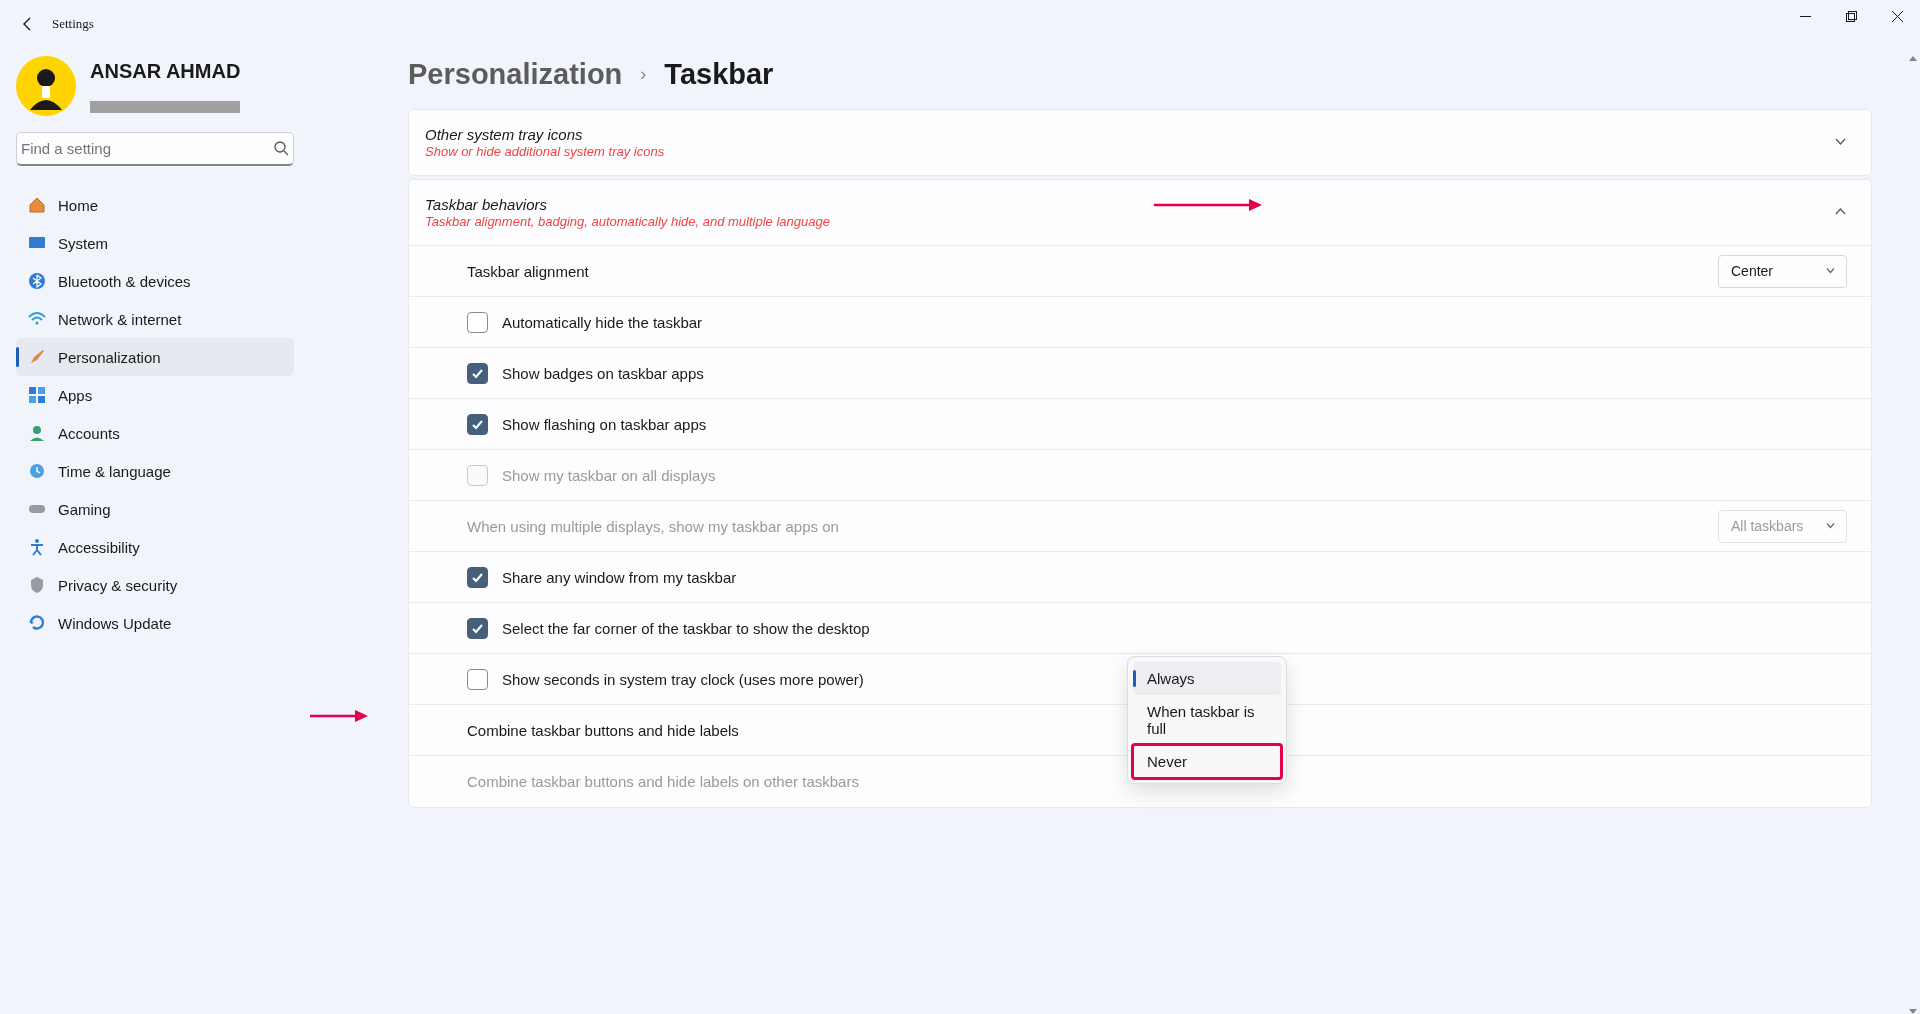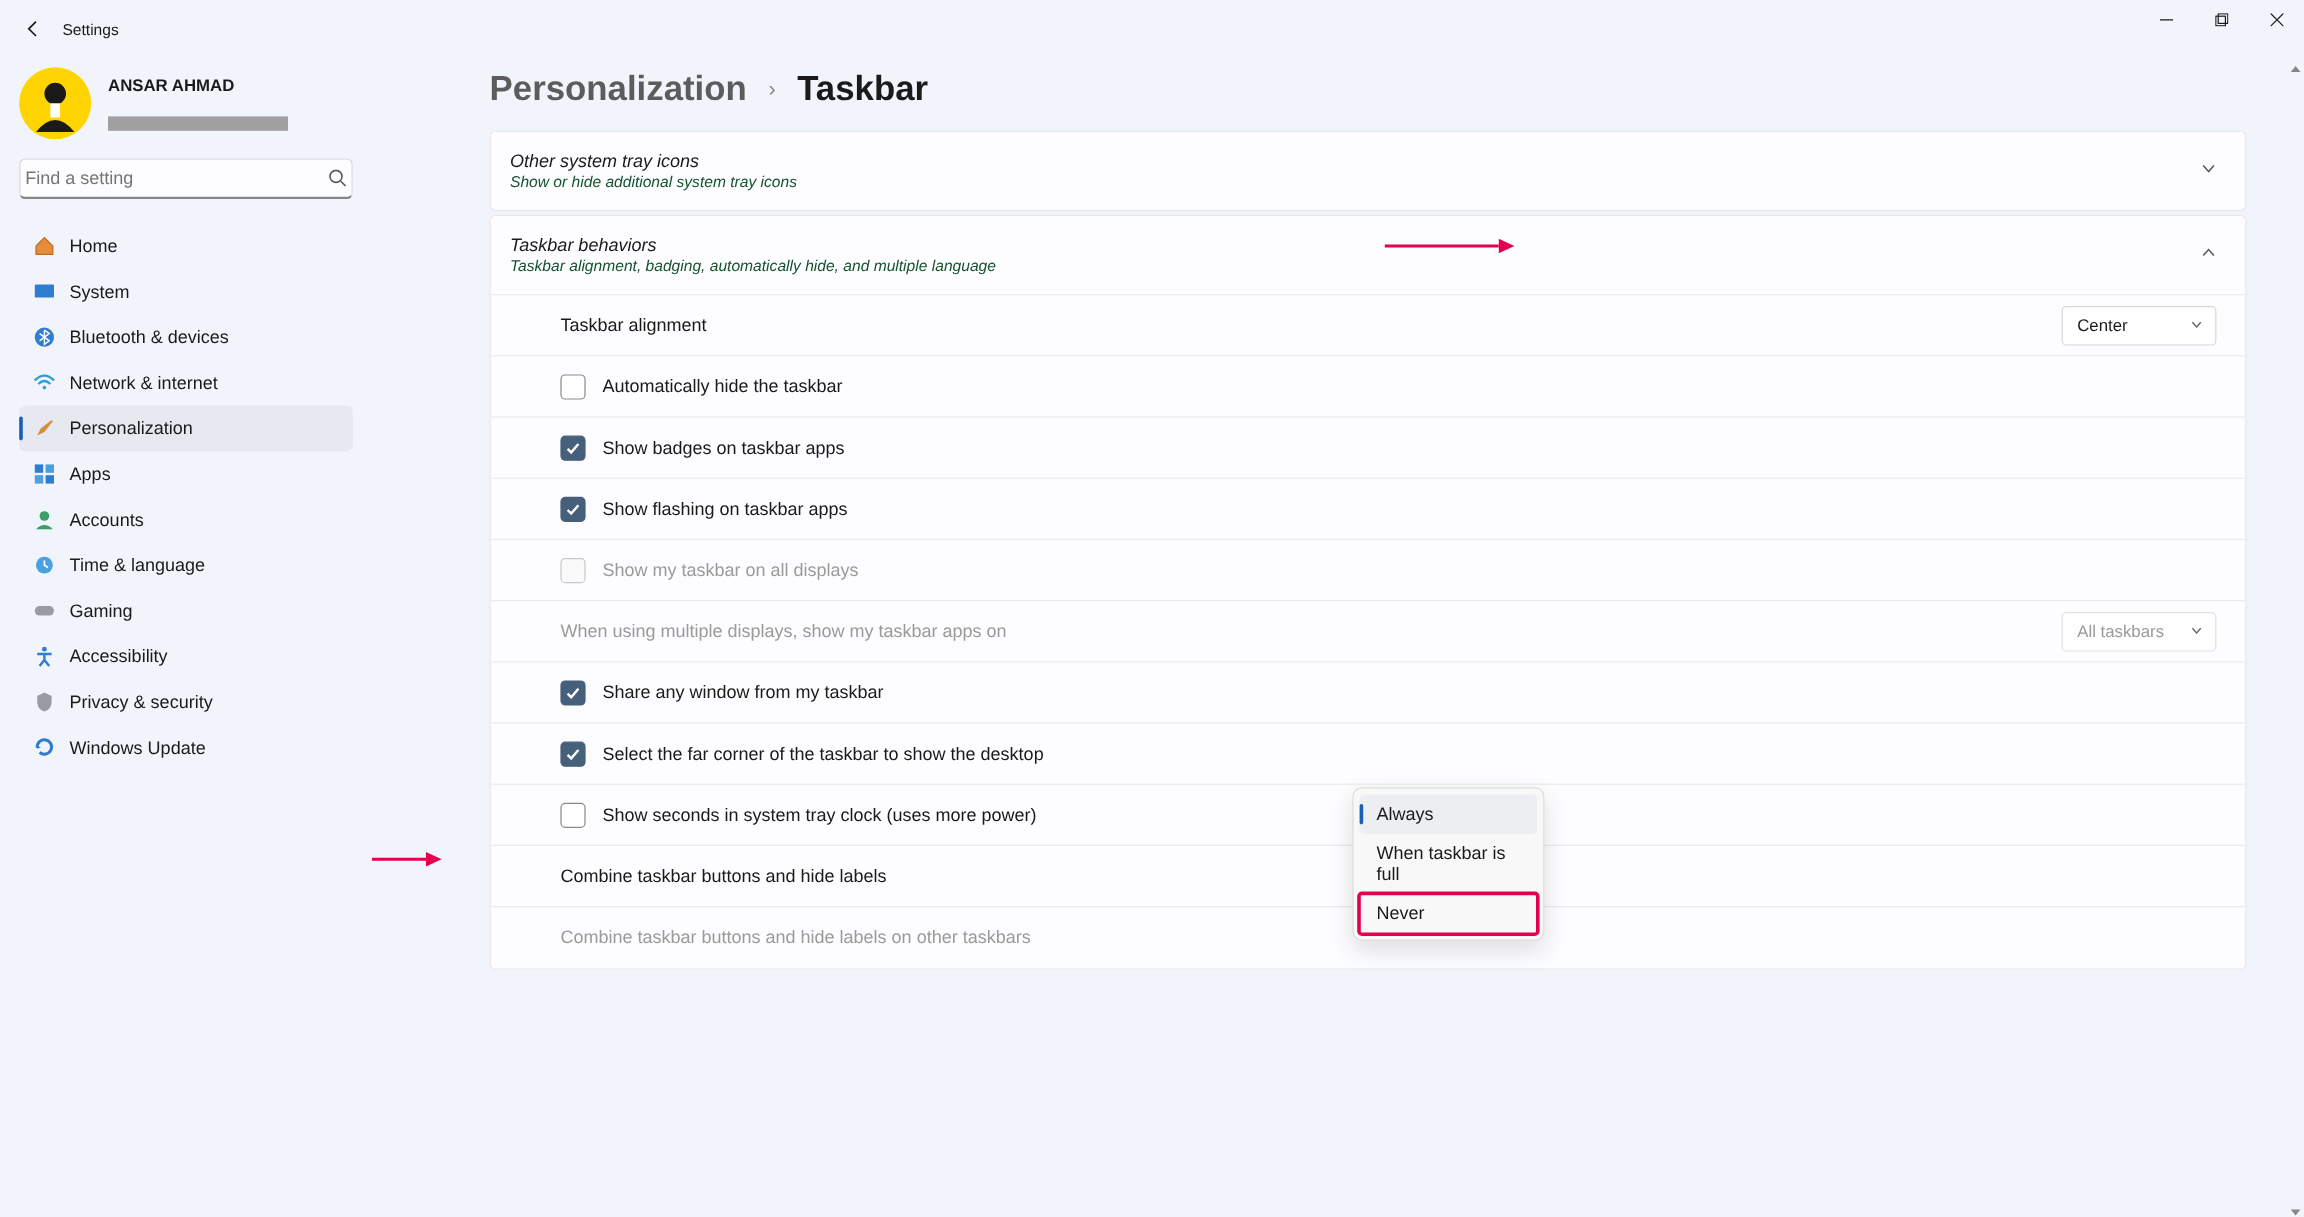--- a/index.html
+++ b/index.html
@@ -1,53 +1,53 @@
 <!DOCTYPE html>
 <html><head>
 <meta charset="utf-8">
 <style>
 * { margin: 0; padding: 0; box-sizing: border-box; font-family: "Segoe UI", sans-serif; }
 body { background: #f1f4fb; width: 1920px; height: 1014px; overflow: hidden; position: relative; color: #1a1a1a; }
 
 
 .titlebar { height: 48px; display: flex; align-items: center; padding: 0 8px; }
 .back-btn { width: 40px; height: 40px; display: flex; align-items: center; justify-content: center; border-radius: 4px; }
-.title-text { font-size: 13px; margin-left: 4px; }
+.title-text { font-size: 13px; margin-left: 4px; font-family: Liberation Serif, serif; }
 .window-controls { position: absolute; right: 0; top: 0; display: flex; }
 .win-ctrl { width: 46px; height: 32px; display: flex; align-items: center; justify-content: center; }
 
 
 .layout { display: flex; height: calc(1014px - 48px); }
 
 
 .sidebar { width: 310px; padding: 8px 16px 16px 16px; }
 .profile { display: flex; align-items: center; gap: 14px; margin-bottom: 16px; }
 .avatar { width: 60px; height: 60px; border-radius: 50%; background: #ffd400; display: flex; align-items: center; justify-content: center; overflow: hidden; }
 .avatar svg { width: 48px; height: 48px; }
-.profile-name { font-size: 14px; font-weight: 600; margin-bottom: 18px; }
+.profile-name { font-size: 20px; font-weight: 600; margin-bottom: 18px; }
 .profile-email { width: 150px; height: 12px; background: #a0a0a0; }
 .search-box { display: flex; align-items: center; border: 1px solid #d0d0d8; border-bottom: 2px solid #868686; border-radius: 5px; background: #fdfdff; height: 34px; padding: 0 4px; margin-bottom: 20px; }
 .search-box input { border: none; flex: 1; background: transparent; font-size: 15px; outline: none; }
 .nav { list-style: none; }
 .nav-item { display: flex; align-items: center; height: 38px; padding: 0 12px; border-radius: 5px; gap: 12px; font-size: 15px; cursor: pointer; position: relative; }
 .nav-item.active { background: #e6e9f0; }
 .nav-item.active::before { content: ""; position: absolute; left: 0; top: 9px; bottom: 9px; width: 3px; background: #1a5fb4; border-radius: 2px; }
 .nav-icon { width: 18px; height: 18px; display: flex; align-items: center; justify-content: center; }
 
 
 .main { flex: 1; padding: 10px 48px 0 98px; position: relative; overflow: hidden; }
 .breadcrumb { display: flex; align-items: center; gap: 18px; margin-bottom: 18px; }
 .breadcrumb .crumb { font-size: 29px; font-weight: 600; color: #5c5c5c; }
 .breadcrumb .current { color: #1a1a1a; }
 .breadcrumb .sep { font-size: 18px; color: #888; }
 
 .card { background: #fdfdff; border: 1px solid #e8e8ee; border-radius: 5px; margin-bottom: 3px; }
 .card-header { display: flex; align-items: center; padding: 16px 24px 16px 16px; font-style: italic; }
 .card-header .txt .t { font-size: 15px; }
-.card-header .txt .s { font-size: 13px; color: #14532d; margin-top: 1px; }
+.card-header .txt .s { font-size: 13px; color: #ef4444; margin-top: 1px; }
 .card-header .chev { margin-left: auto; color: #5a5a5a; }
 
 .rows { border-top: 1px solid #eaeaea; }
 .row { display: flex; align-items: center; padding: 0 24px 0 58px; min-height: 51px; border-bottom: 1px solid #eaeaea; font-size: 15px; }
 .row:last-child { border-bottom: none; }
 .row.disabled { color: #9a9a9a; }
 .row .control { margin-left: auto; }
 
 .checkbox { width: 21px; height: 21px; border-radius: 4px; border: 1px solid #8a8a8a; background: #fff; margin-right: 14px; flex-shrink: 0; display: flex; align-items: center; justify-content: center; }
 .checkbox.checked { background: #46607c; border-color: #46607c; }

